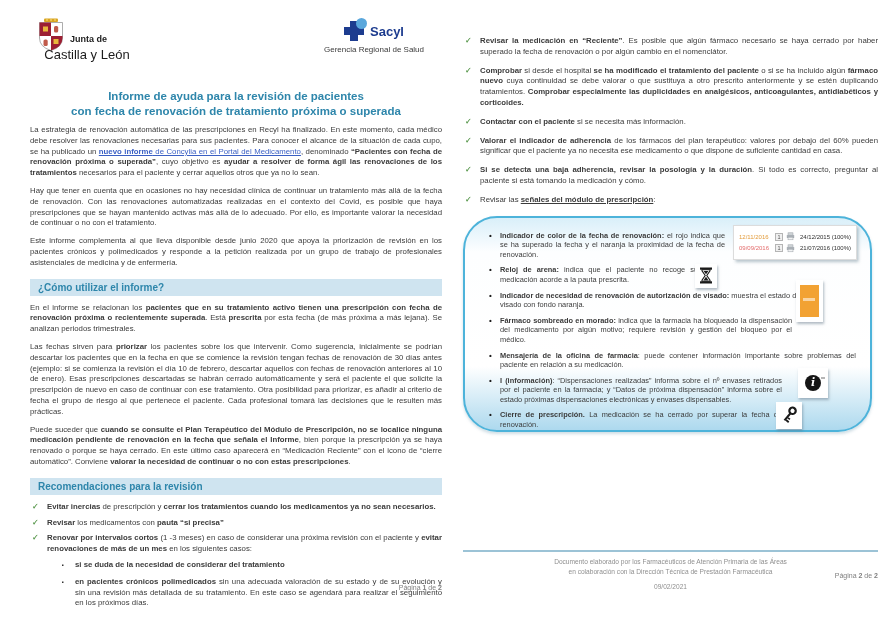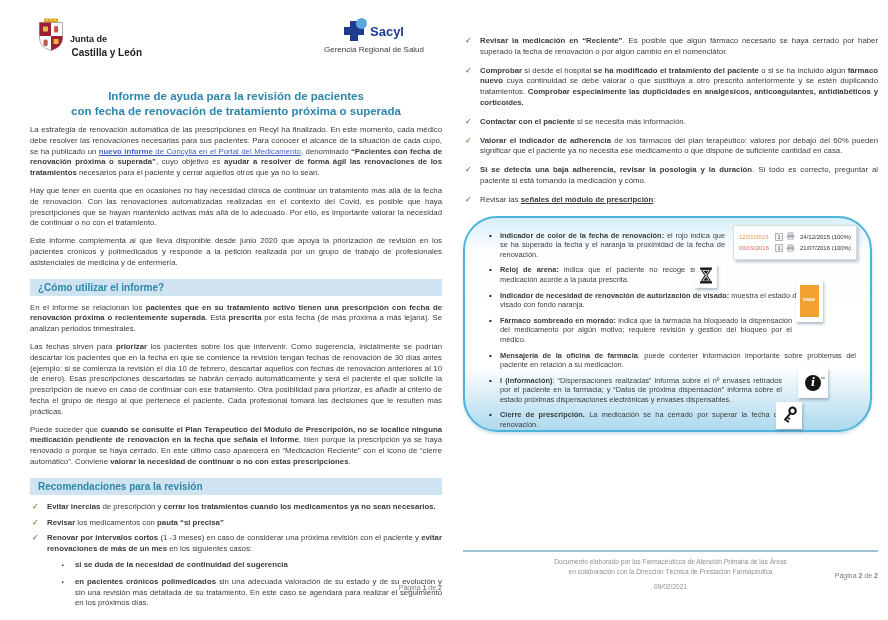--- a/index.html
+++ b/index.html
@@ -7,21 +7,21 @@
           font-family:"Liberation Sans",sans-serif;color:#3b3b3b;padding-left:16px;}
   .col{position:absolute;box-sizing:border-box;}
   .col-left{left:30px;top:18px;width:412px;height:600px;}
   .col-right{left:463px;top:36px;width:415px;height:582px;}
 
   
   .hdr{position:relative;height:48px;}
   .jcyl{position:absolute;left:2px;top:0;width:110px;height:48px;}
   .jcyl svg{position:absolute;left:6px;top:0;}
   .jcyl-l1{position:absolute;left:38px;top:16px;font-size:9px;font-weight:bold;color:#1c1c1c;}
-  .jcyl-l2{position:absolute;left:0px;top:29px;font-size:10px;font-weight:bold;color:#1c1c1c;width:110px;text-align:right;}
+  .jcyl-l2{position:absolute;left:0px;top:29px;font-size:13px;font-weight:normal;color:#1c1c1c;width:110px;text-align:center;}
   .sacyl{position:absolute;right:2px;top:3px;width:132px;text-align:center;}
   .sacyl-top{display:flex;align-items:center;justify-content:center;gap:6px;}
   .sacyl-cross{position:relative;width:20px;height:20px;}
   .sacyl-cross::before{content:"";position:absolute;left:6px;top:0;width:8px;height:20px;background:#1d3c8f;}
   .sacyl-cross::after{content:"";position:absolute;left:0;top:6px;width:20px;height:8px;background:#1d3c8f;}
   .sc-circle{position:absolute;right:-3px;top:-3px;width:11px;height:11px;border-radius:50%;background:#5aa7dc;z-index:2;}
   .sacyl-name{font-size:13px;font-weight:bold;color:#1d3c8f;}
   .sacyl-sub{font-size:8px;color:#3a3a3a;margin-top:4px;white-space:nowrap;}
 
   .doc-title{margin-top:23px;text-align:center;color:#2e86ab;font-weight:bold;font-size:11.5px;line-height:15px;}
@@ -157,21 +157,21 @@
         <div class="check-row">
           <span class="check-mark">✓</span>
           <div class="check-text"><span class="rs-b">Revisar</span><span> los medicamentos con </span><span class="rs-b">pauta “si precisa”</span></div>
         </div>
         <div class="check-row">
           <span class="check-mark">✓</span>
           <div class="check-text"><span class="rs-b">Renovar por intervalos cortos</span><span> (1 -3 meses) en caso de considerar una próxima revisión con el paciente y </span><span class="rs-b">evitar renovaciones de más de un mes</span><span> en los siguientes casos:</span></div>
         </div>
         <div class="sub-row">
           <span class="sub-mark">▪</span>
-          <div class="check-text"><span class="rs-b">si se duda de la necesidad de continuidad del sugerencia</span></div>
+          <div class="check-text"><span class="rs-b">si se duda de la necesidad de considerar del tratamiento</span></div>
         </div>
         <div class="sub-row">
           <span class="sub-mark">▪</span>
           <div class="check-text"><span class="rs-b">en pacientes crónicos polimedicados</span><span> sin una adecuada valoración de su estado y de su evolución y sin una revisión más detallada de su tratamiento. En este caso se agendará para realizar el seguimiento en los próximos días.</span></div>
         </div>
       </div>
 
     <div class="pagenum pagenum1"><span>Página </span><span class="rs-b">1</span><span> de </span><span class="rs-b">2</span></div>
   </div>
 

